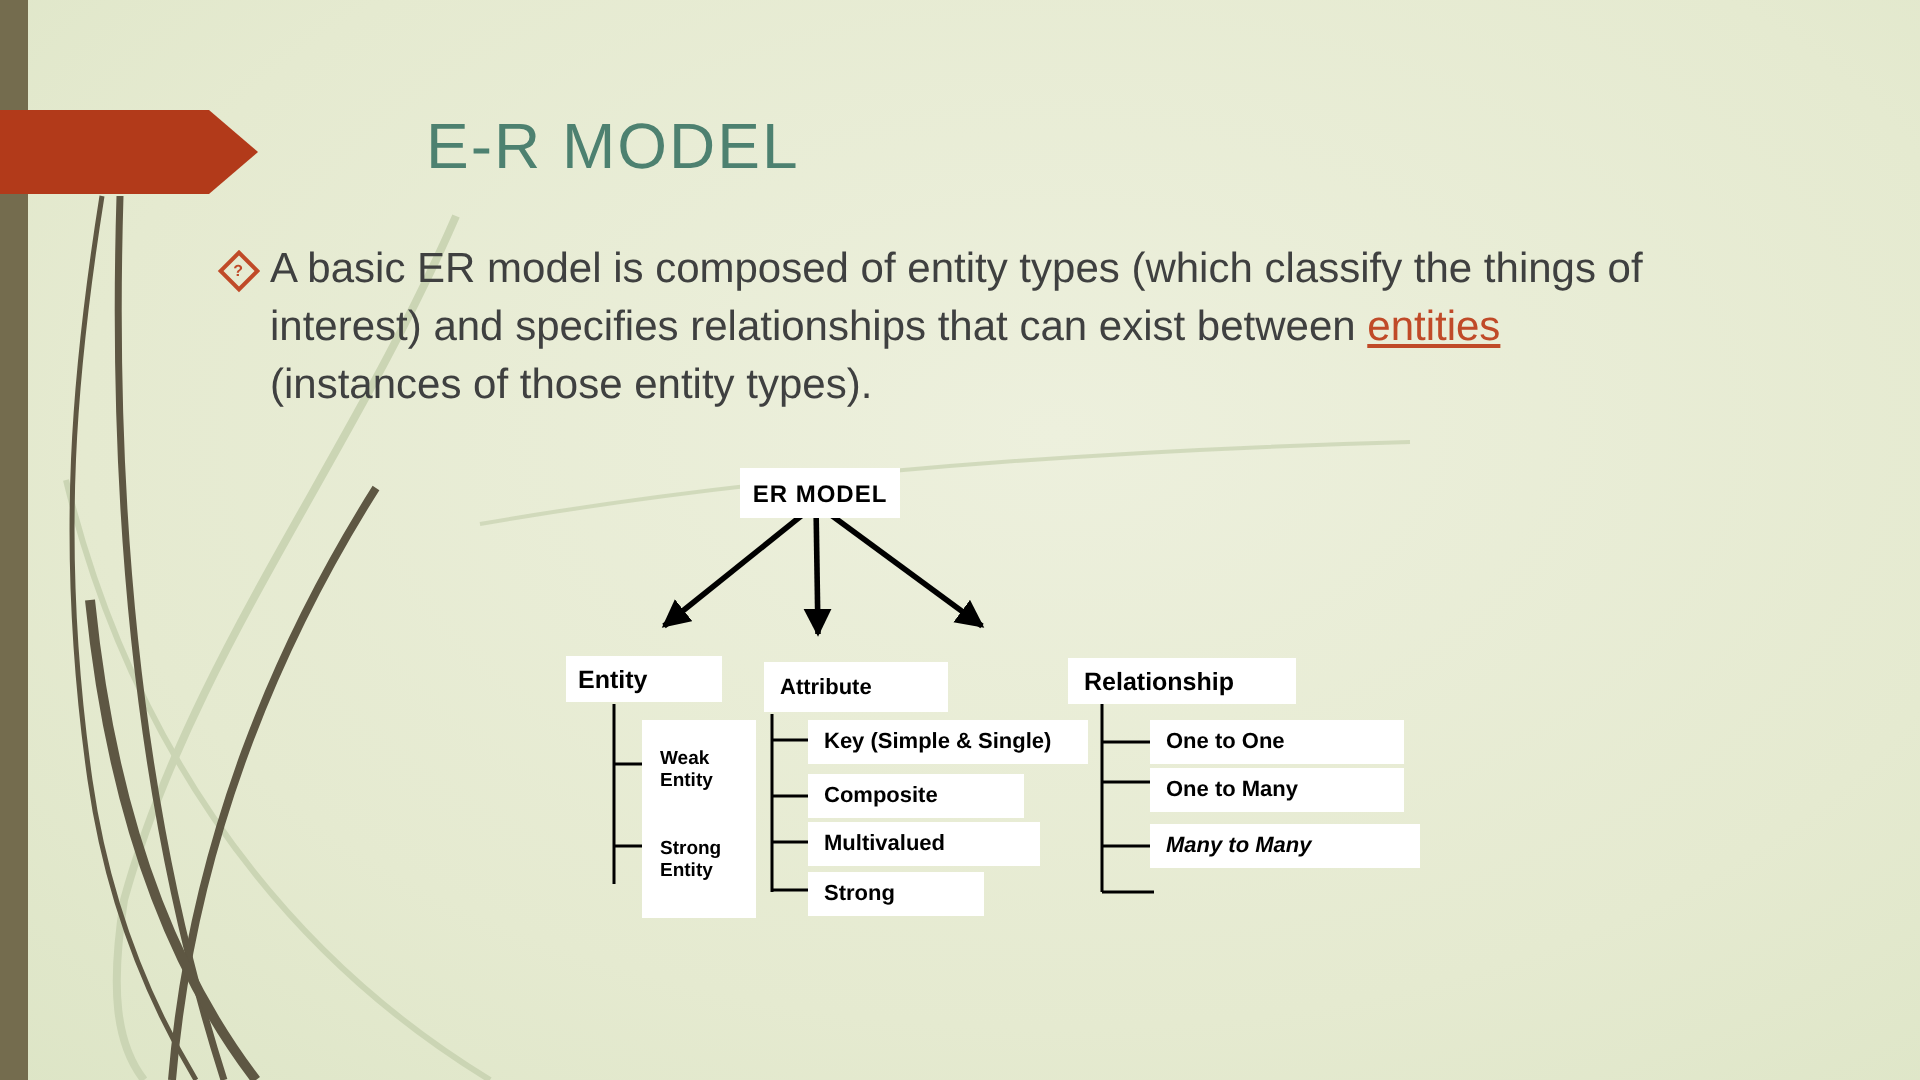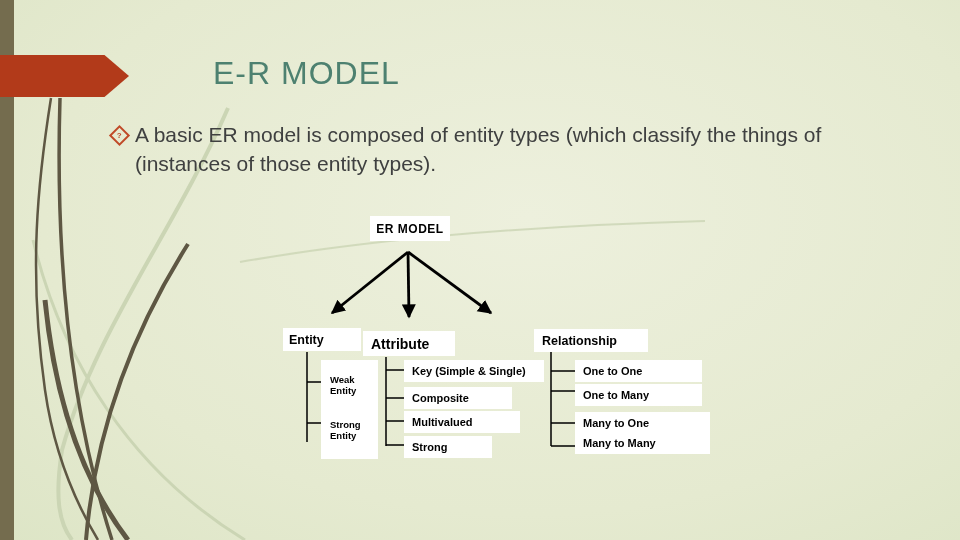--- a/index.html
+++ b/index.html
@@ -31,25 +31,25 @@
     position:absolute;left:25px;top:0;width:810px;
     font-size:21px;line-height:29px;color:var(--body-text,#3f4040);white-space:nowrap;
   }
   .body-text .link{color:var(--link-orange,#c04a28);text-decoration:underline;cursor:pointer;}
   
   .diagram-svg{position:absolute;left:0;top:0;}
   .node{
     position:absolute;background:var(--node-bg,#ffffff);color:var(--node-text,#000);
     font-weight:700;display:flex;align-items:center;white-space:nowrap;
   }
-  .node.center{justify-content:center;text-align:left;}
+  .node.center{justify-content:center;text-align:left;margin-top:18px;}
   .white-panel{position:absolute;background:var(--node-bg,#ffffff);}
   .root-node{left:370px;top:216px;width:80px;height:25px;font-size:12px;letter-spacing:.5px;}
   .n-entity{left:283px;top:328px;width:78px;height:23px;font-size:12.5px;padding-left:6px;box-sizing:border-box;}
-  .n-attribute{left:363px;top:331px;width:92px;height:25px;font-size:14px;padding-left:8px;box-sizing:border-box;}
+  .n-attribute{left:382px;top:331px;width:92px;height:25px;font-size:11px;padding-left:8px;box-sizing:border-box;}
   .n-relationship{left:486px;top:329px;width:114px;height:23px;font-size:12.5px;padding-left:8px;box-sizing:border-box;margin-left:48px;}
   .child{font-size:11px;height:22px;padding-left:8px;box-sizing:border-box;}
   .ent-panel{left:321px;top:360px;width:57px;height:99px;}
   .ent-child{background:transparent;font-size:9.5px;line-height:11px;text-align:left;justify-content:center;white-space:normal;}
 </style>
 </head>
 <body>
 
 <div class="stage">
 
@@ -67,20 +67,21 @@
   <div class="banner"></div>
 
   <h1 class="title">E-R MODEL</h1>
 
   <div class="bullet-wrap">
     <div class="bullet-icon">
       <span>?</span>
     </div>
     <div class="body-text">
       <div>A basic ER model is composed of entity types (which classify the things of</div>
+      <div><span>interest) and specifies relationships that can exist between </span><span class="link">entities</span></div>
       <div>(instances of those entity types).</div>
     </div>
   </div>
 
   <div>
     <svg class="diagram-svg" width="960" height="540" viewBox="0 0 960 540">
       <defs>
         <marker id="ah" markerWidth="8" markerHeight="6" refX="4.5" refY="2.5" orient="auto" markerUnits="strokeWidth">
           <path d="M0,0 L5,2.5 L0,5 z" fill="#000"></path>
         </marker>
@@ -108,16 +109,16 @@
     <div class="node child ent-child" style="left:322px;top:417px;width:55px;height:26px;">Strong Entity</div>
 
     <div class="node child" style="left:404px;top:360px;width:140px;">Key (Simple &amp; Single)</div>
     <div class="node child" style="left:404px;top:387px;width:108px;">Composite</div>
     <div class="node child" style="left:404px;top:411px;width:116px;">Multivalued</div>
     <div class="node child" style="left:404px;top:436px;width:88px;">Strong</div>
 
     <div class="node child" style="left:575px;top:360px;width:127px;">One to One</div>
     <div class="node child" style="left:575px;top:384px;width:127px;">One to Many</div>
     <div class="node child" style="left:575px;top:412px;width:135px;">Many to One</div>
-    <div class="node child" style="left:575px;top:432px;width:135px;">Many to Many</div>
+    <div class="node child" style="left:575px;top:412px;width:135px;font-style:italic;">Many to Many</div>
   </div>
 
 </div>
 
 </body></html>

